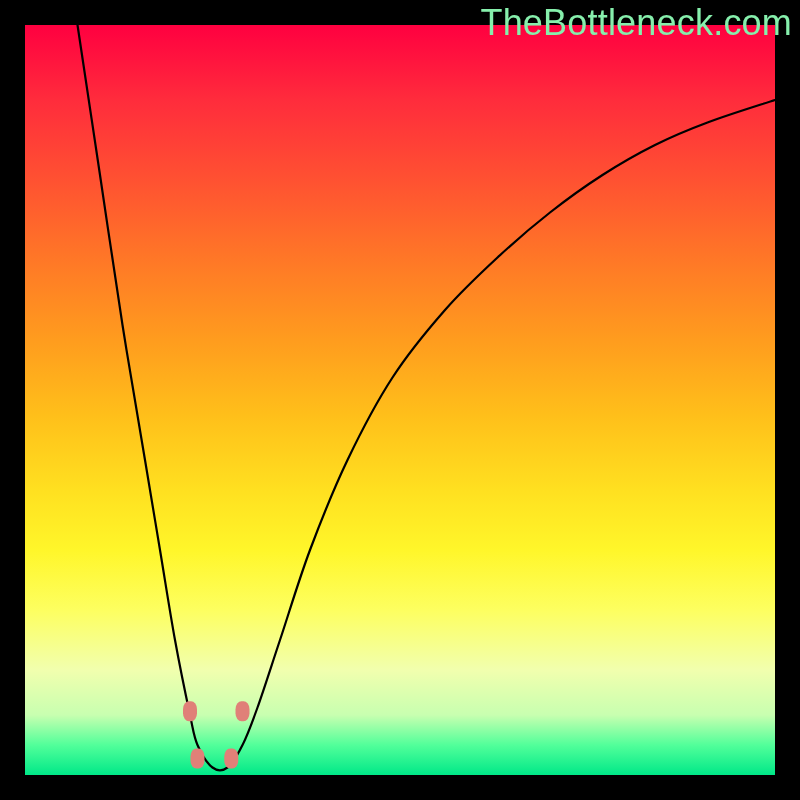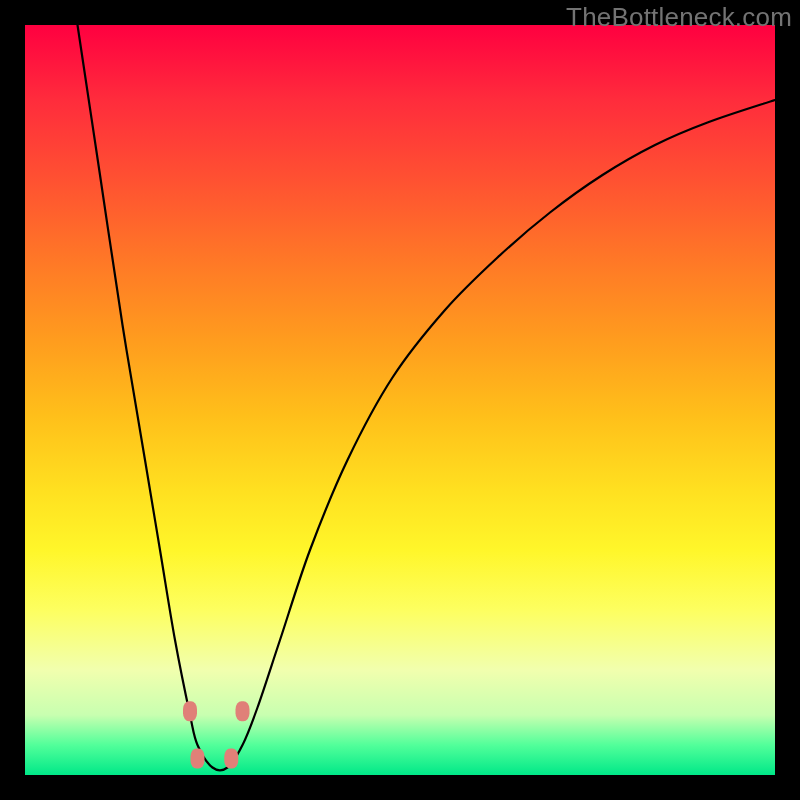--- a/index.html
+++ b/index.html
@@ -30,22 +30,22 @@
       #f1ffae 86%,
       #c8ffb0 92%,
       #52ff9a 96%,
       #00e888 100%
     );
   }
   .watermark {
     position: absolute;
     top: 2px;
     right: 8px;
-    color: #737373;
-    font-size: 26px;
+    color: #86efac;
+    font-size: 36px;
     font-weight: 500;
     letter-spacing: 0.2px;
     user-select: none;
   }
   svg.curve {
     position: absolute;
     left: 0;
     top: 0;
     width: 750px;
     height: 750px;

